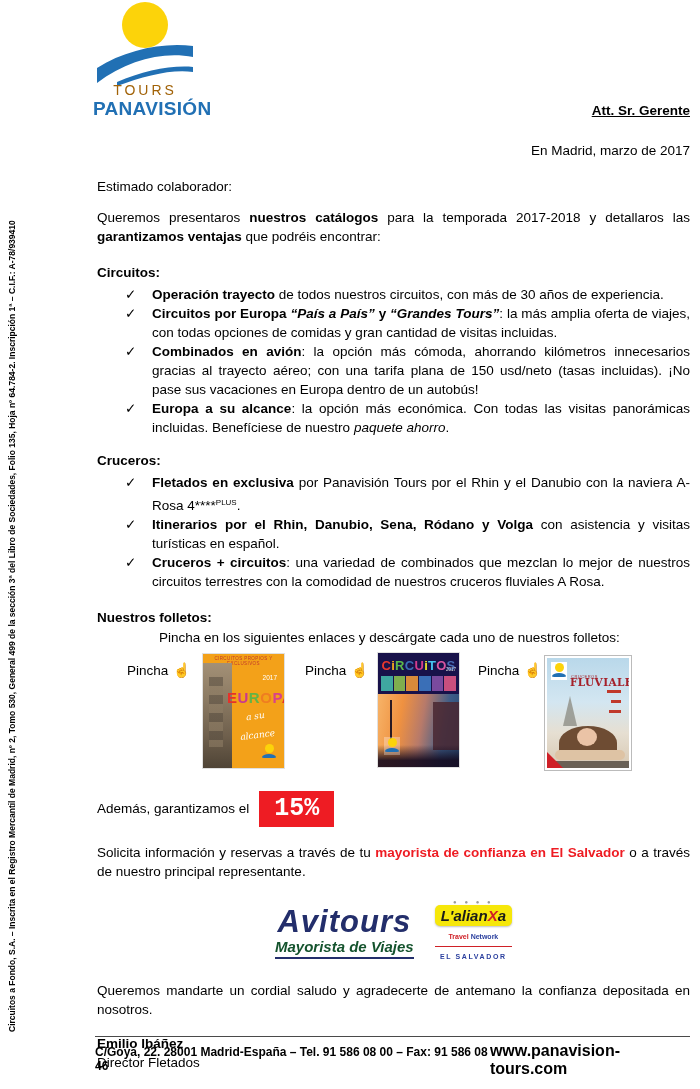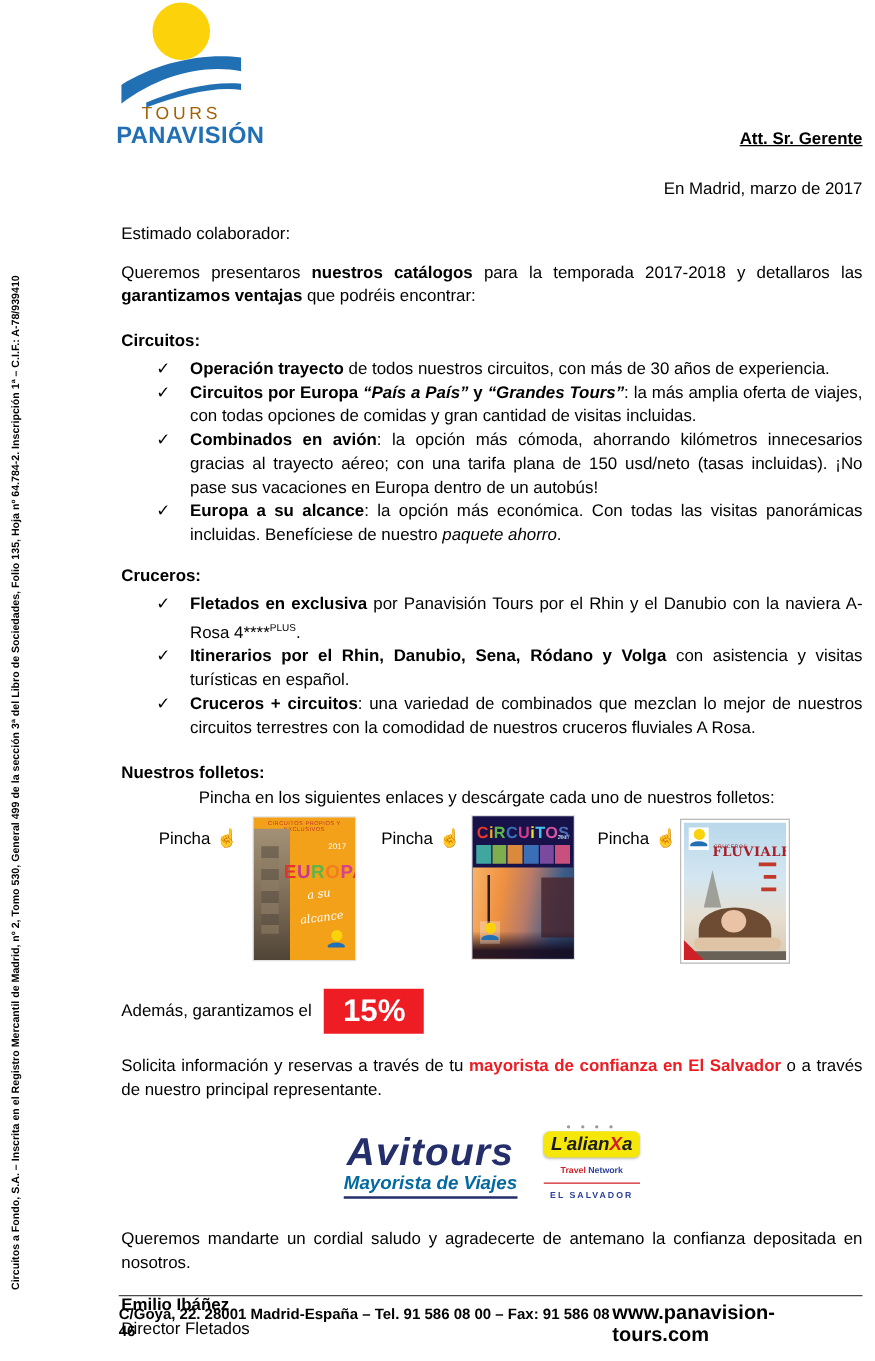--- a/index.html
+++ b/index.html
@@ -83,27 +83,27 @@
   .cf-hair{position:absolute;left:12px;bottom:8px;width:58px;height:34px;border-radius:50% 50% 30% 30%;background:#6e4c33;}
   .cf-face{position:absolute;left:30px;bottom:22px;width:20px;height:18px;border-radius:50%;background:#eac3a6;}
   .cf-arms{position:absolute;left:8px;bottom:8px;right:4px;height:10px;border-radius:6px;background:#dec3a4;}
   .cf-wall{position:absolute;left:0;right:0;bottom:0;height:7px;background:#6a6156;}
   .cf-corner{position:absolute;left:0;bottom:0;width:0;height:0;
              border-bottom:16px solid #cf2027;border-right:16px solid transparent;z-index:2;}
 
   
   .commission{margin-top:14px;display:flex;align-items:center;}
   .badge{background:#ee1c23;color:#fff;font-weight:bold;font-size:25px;
-         padding:4px 15px;margin:0 10px;line-height:28px;}
+         padding:4px 15px;margin:0 10px;line-height:28px;font-family:Liberation Mono, monospace;}
 
   
   .partners{margin-top:20px;display:flex;justify-content:center;align-items:center;gap:10px;height:64px;}
   .avitours{text-align:center;}
   .av-name{font-size:31px;line-height:30px;font-weight:bold;font-style:italic;color:#232e6b;letter-spacing:1px;}
-  .av-sub{font-size:15px;font-weight:bold;font-style:italic;color:#0369a1;
+  .av-sub{font-size:15px;font-weight:bold;font-style:italic;color:#14532d;
           border-bottom:2.5px solid #232e6b;padding-bottom:1px;}
   .alianxa{text-align:center;margin-left:11px;}
   .ax-box{background:#f6e70a;border-radius:5px;padding:1px 6px;font-weight:bold;font-style:italic;
           font-size:15px;color:#1a1a1a;box-shadow:0 1px 2px rgba(0,0,0,.25);}
   .ax-dots{font-size:6px;color:#9a9a9a;letter-spacing:3px;line-height:5px;}
   .ax-sub1{font-size:7px;font-weight:bold;margin-top:1px;}
   .ax-sub2{font-size:7px;font-weight:bold;color:#2a3f9e;letter-spacing:1.6px;border-top:1px solid #cf2027;}
 
   
   .sig-name{margin-top:15px;font-weight:bold;}

